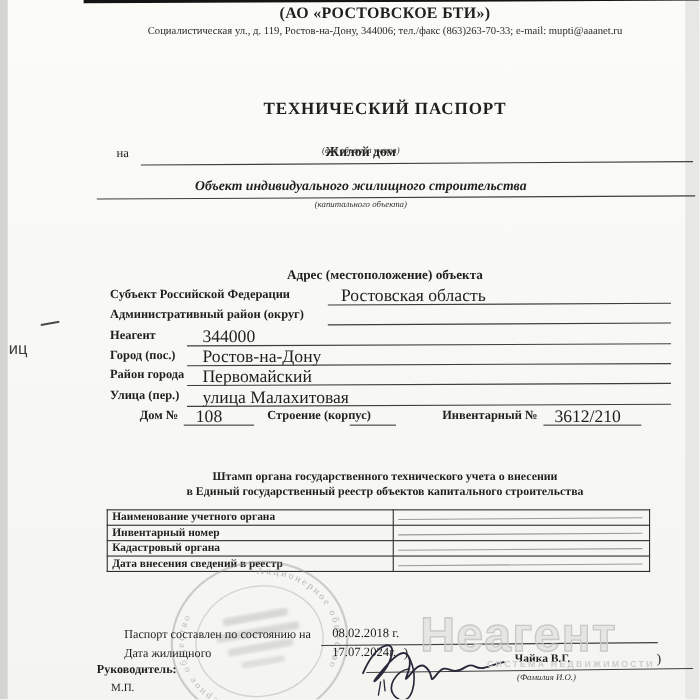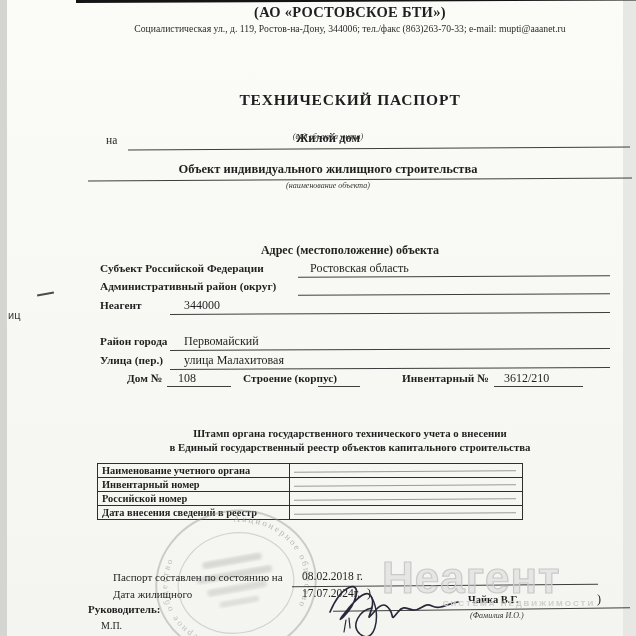--- a/index.html
+++ b/index.html
@@ -10,53 +10,53 @@
   .edge-left{position:absolute;left:0;top:0;width:7px;height:636px;background:#d4d4d1;}
   .edge-right{position:absolute;right:0;top:0;width:13px;height:636px;background:#e7e7e4;}
   .top-rule{position:absolute;left:76px;top:0;width:560px;height:3px;background:#141414;
             transform:rotate(-0.25deg);transform-origin:left top;}
   .center-wide{position:absolute;left:60px;width:580px;text-align:center;}
   .center-obj{position:absolute;left:90px;width:476px;text-align:center;}
   .org-name{top:4px;font-weight:700;font-size:14.5px;letter-spacing:.3px;}
   .org-address{top:23px;font-size:9.7px;color:#2a2a2a;}
   .doc-title{top:91px;font-weight:700;font-size:15.5px;letter-spacing:.8px;}
   .lbl{font-weight:700;font-size:11.3px;white-space:nowrap;}
-  .val{font-size:12px;white-space:nowrap;}
+  .val{font-size:16px;white-space:nowrap;}
   .fline{position:absolute;border-top:1.1px solid #3e3e3e;height:0;}
   .caption{font-style:italic;font-size:8px;color:#333;}
   .na-label{position:absolute;left:106px;top:134px;font-size:11.5px;}
   .type-value{top:131px;font-weight:700;font-size:12.5px;}
   .cap-type{top:132px;}
-  .name-value{top:162px;font-weight:700;font-size:12.5px;}
+  .name-value{top:162px;font-style:italic;font-weight:700;font-size:12.5px;}
   .cap-name{top:181px;}
   .addr-heading{top:243px;font-weight:700;font-size:12px;}
   .arow{position:absolute;left:0;width:636px;height:17px;}
   .arow .lbl{position:absolute;left:100px;top:1px;}
   .arow .val{position:absolute;top:0;}
   .arow .fline{top:15px;}
   .reg-h{font-weight:700;font-size:10.8px;}
-  table.reg{position:absolute;left:97px;top:463px;width:426px;border-collapse:collapse;
+  table.reg{position:absolute;left:97px;top:463px;width:494px;border-collapse:collapse;
             font-size:10.4px;}
   table.reg td{border:1px solid #2e2e2e;height:13px;padding:0 0 0 4px;font-weight:600;}
   table.reg td.v{width:228px;position:relative;}
   .cell-line{position:absolute;left:4px;right:6px;top:7px;height:0;
              border-top:1px solid #9a9a9a;transform:rotate(-0.4deg);}
   .foot-lbl{position:absolute;font-size:11px;}
   .foot-val{position:absolute;font-size:11.5px;}
   .bold{font-weight:700;}
   .stamp{position:absolute;left:150px;top:505px;width:172px;height:156px;
          transform:rotate(-10deg);opacity:.75;}
   .sig-svg{position:absolute;left:316px;top:570px;}
   .wm{position:absolute;left:382px;top:553px;font-family:"Liberation Sans","DejaVu Sans",sans-serif;
       font-weight:700;font-size:44px;color:rgba(205,205,205,0.38);
       -webkit-text-stroke:1.2px #c9c9c9;letter-spacing:1px;}
   .wm-sub{position:absolute;left:405px;top:599px;width:228px;text-align:center;
       font-family:"Liberation Sans","DejaVu Sans",sans-serif;font-weight:700;
       font-size:8px;letter-spacing:2px;color:#cdcdcd;}
-  .margin-note{position:absolute;left:8px;top:309px;font-size:11px;color:#3c3c3c;
+  .margin-note{position:absolute;left:8px;top:309px;font-size:15px;color:#3c3c3c;
       font-family:"Liberation Sans",sans-serif;}
   .margin-dash{position:absolute;left:37px;top:293px;width:17px;height:0;
       border-top:2px solid #4a4a4a;transform:rotate(-10deg);}
   .pen-mark{position:absolute;font-size:12px;color:#222;}
 </style>
 </head>
 <body>
 
 <div class="doc">
 
@@ -69,41 +69,46 @@
 
   <div class="center-wide doc-title">ТЕХНИЧЕСКИЙ ПАСПОРТ</div>
 
   <span class="na-label">на</span>
   <div class="center-obj type-value">Жилой дом</div>
   <div class="fline" style="left:128px;width:502px;top:148px;transform:rotate(-0.35deg);"></div>
   <div class="center-obj caption cap-type">(вид объекта учета)</div>
 
   <div class="center-obj name-value">Объект индивидуального жилищного строительства</div>
   <div class="fline" style="left:88px;width:544px;top:179px;transform:rotate(-0.3deg);"></div>
-  <div class="center-obj caption cap-name">(наименование объекта)</div>
+  <div class="center-obj caption cap-name">(капитального объекта)</div>
 
   <div class="center-wide addr-heading">Адрес (местоположение) объекта</div>
 
   <div class="arow" style="top:261px">
     <span class="lbl">Субъект Российской Федерации</span>
     <span class="val" style="left:310px">Ростовская область</span>
     <div class="fline" style="left:298px;width:312px;transform:rotate(-0.3deg);"></div>
   </div>
 
   <div class="arow" style="top:279px">
     <span class="lbl">Административный район (округ)</span>
     <div class="fline" style="left:298px;width:312px;transform:rotate(-0.3deg);"></div>
   </div>
 
   <div class="arow" style="top:298px">
     <span class="lbl">Неагент</span>
     <span class="val" style="left:184px">344000</span>
     <div class="fline" style="left:170px;width:440px;transform:rotate(-0.25deg);"></div>
   </div>
 
+  <div class="arow" style="top:316px">
+    <span class="lbl">Город (пос.)</span>
+    <span class="val" style="left:184px">Ростов-на-Дону</span>
+    <div class="fline" style="left:170px;width:440px;transform:rotate(-0.25deg);"></div>
+  </div>
 
   <div class="arow" style="top:353px">
     <span class="lbl">Улица (пер.)</span>
     <span class="val" style="left:184px">улица Малахитовая</span>
     <div class="fline" style="left:170px;width:440px;transform:rotate(-0.25deg);"></div>
   </div>
 
   <div class="arow" style="top:334px">
     <span class="lbl">Район города</span>
     <span class="val" style="left:184px">Первомайский</span>
@@ -132,21 +137,21 @@
             <div class="cell-line"></div>
           </td>
     </tr>
     <tr>
       <td>Инвентарный номер</td>
       <td class="v">
             <div class="cell-line"></div>
           </td>
     </tr>
     <tr>
-      <td>Российской номер</td>
+      <td>Кадастровый органа</td>
       <td class="v">
             <div class="cell-line"></div>
           </td>
     </tr>
     <tr>
       <td>Дата внесения сведений в реестр</td>
       <td class="v">
             <div class="cell-line"></div>
           </td>
     </tr>

